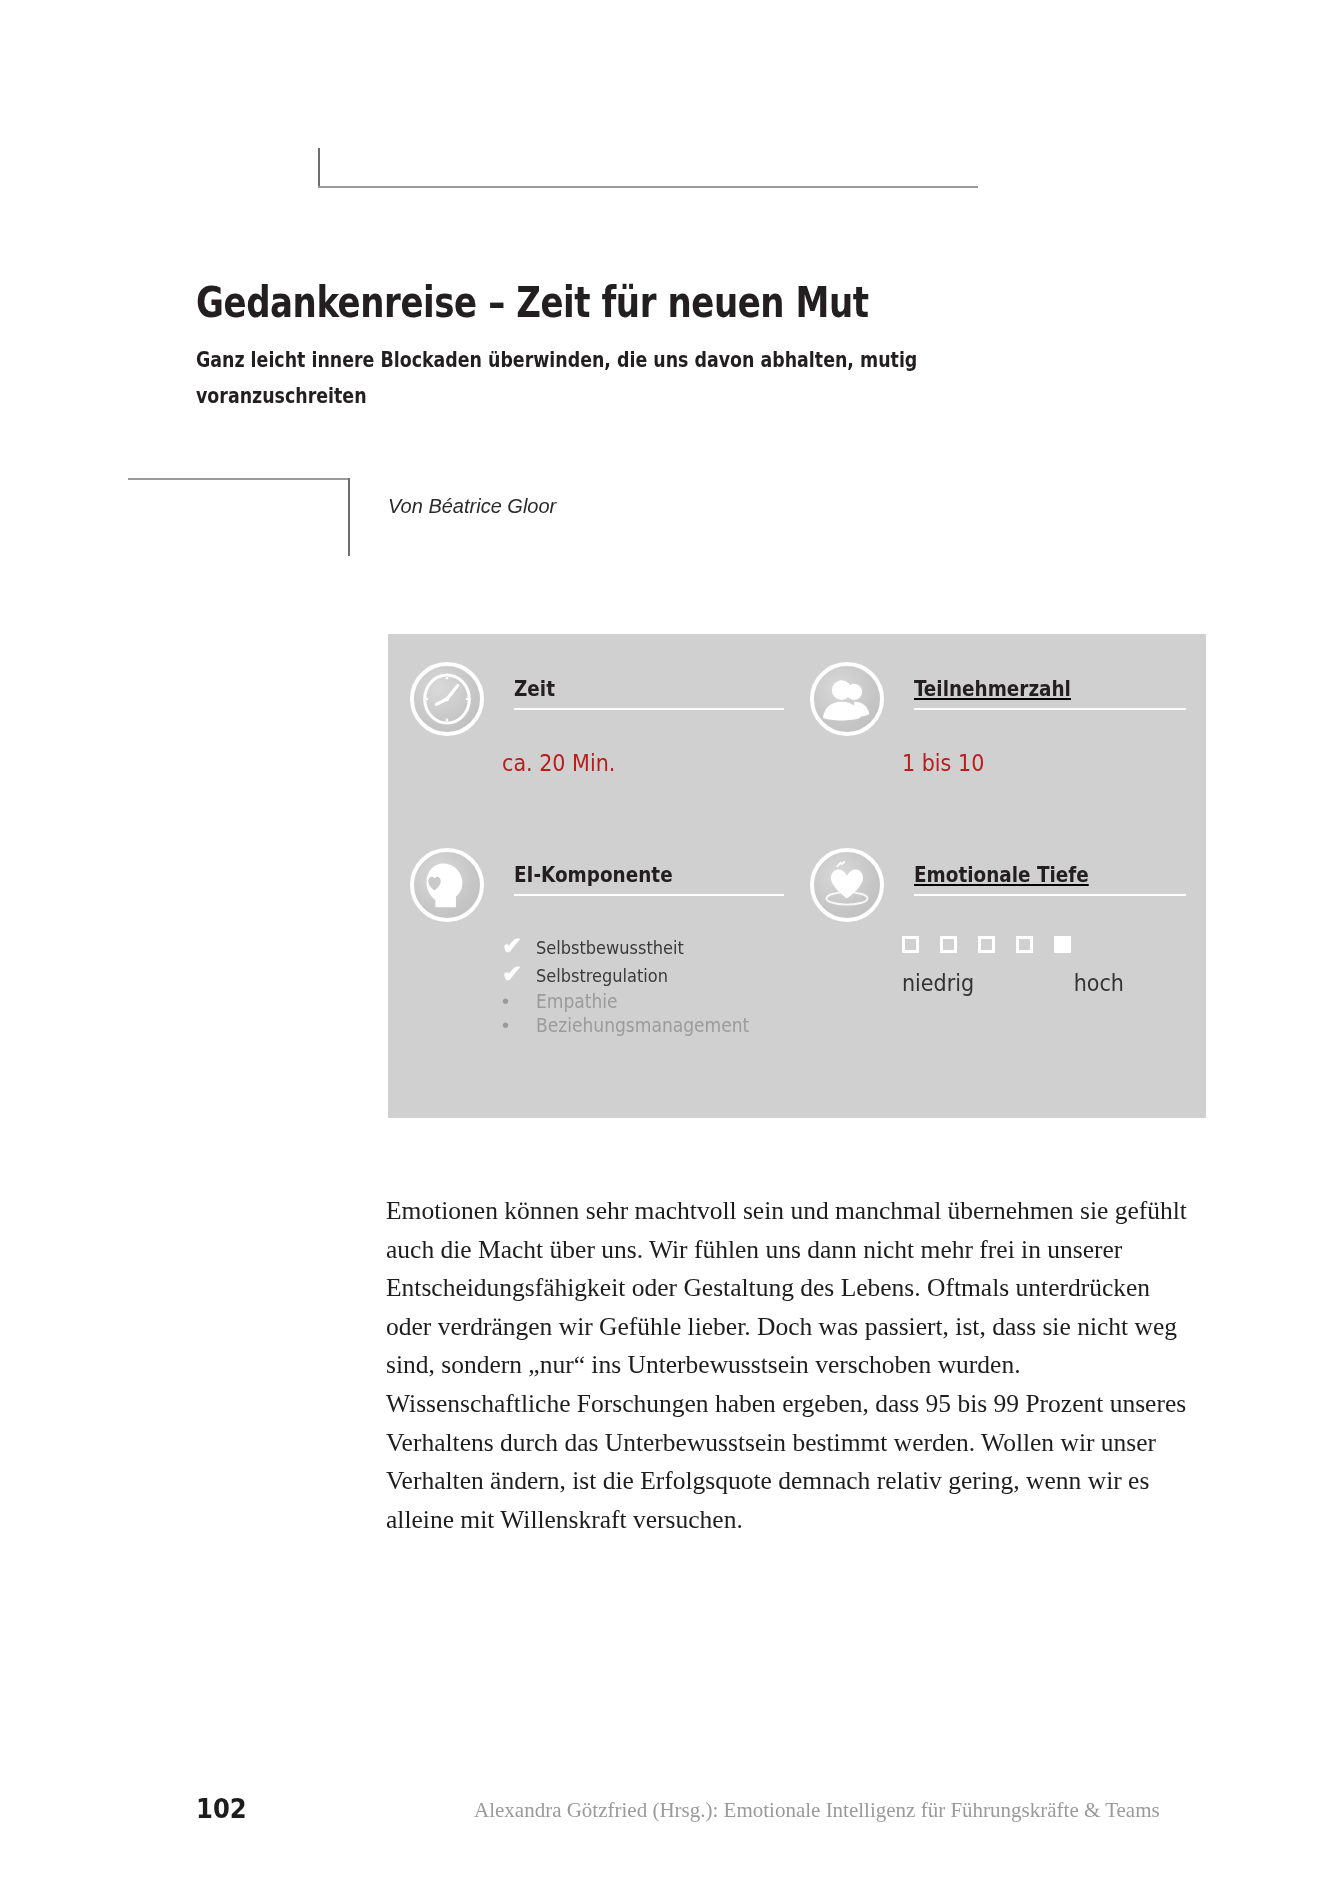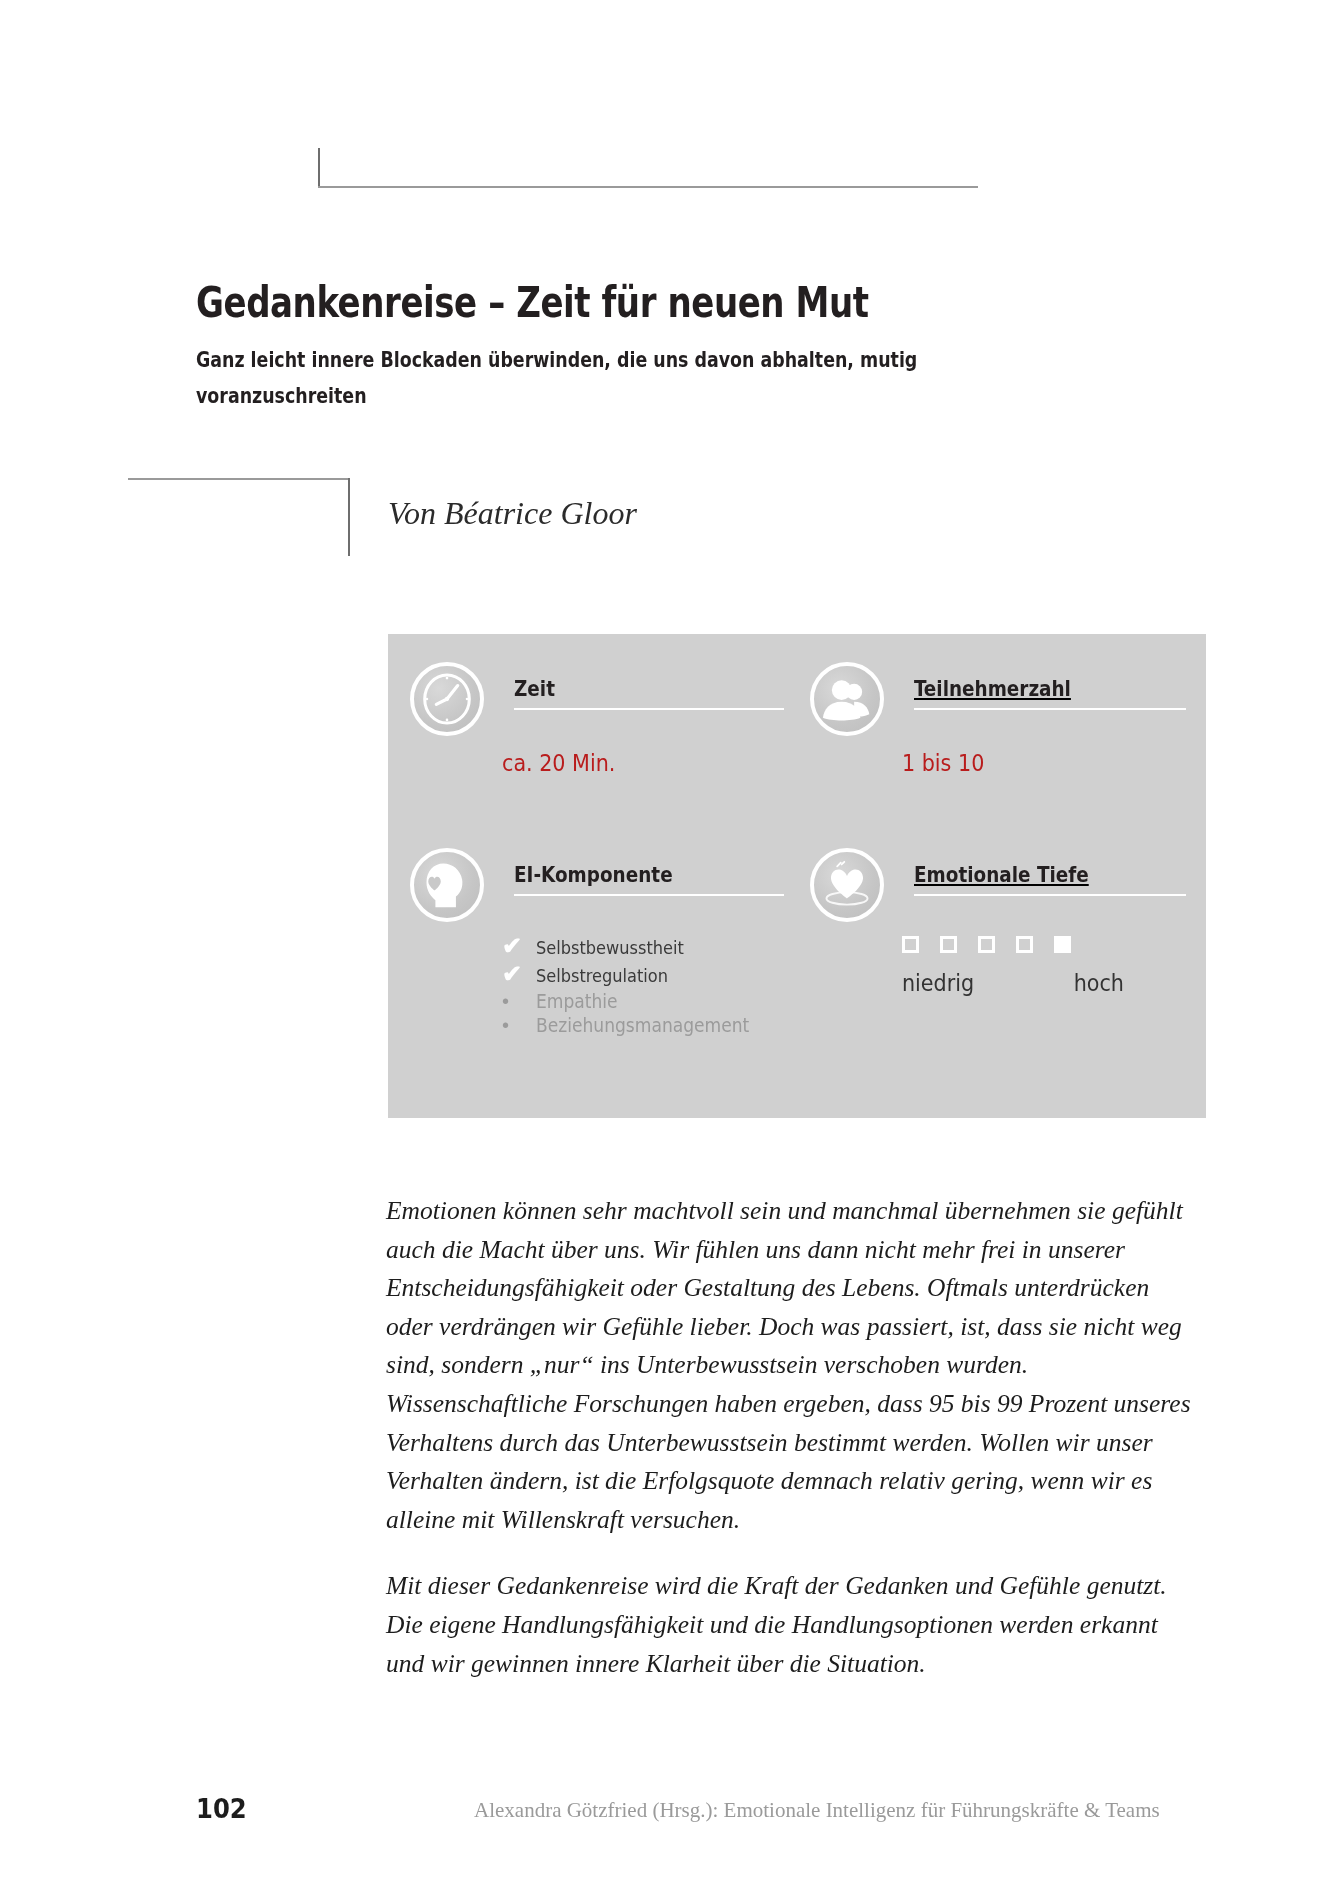--- a/index.html
+++ b/index.html
@@ -83,23 +83,23 @@
   #byline-rule .v {
     position: absolute;
     left: 220px; top: 0;
     width: 2px; height: 78px;
     background: #6e6e6e;
   }
   #byline {
     position: absolute;
     left: 388px;
     top: 495px;
-    font-family: Liberation Serif, serif;
+    font-family: Liberation Sans, sans-serif;
     font-style: italic;
-    font-size: 32px;
+    font-size: 20px;
     color: #2b2b2b;
   }
 
   
   #infobox {
     position: absolute;
     left: 388px;
     top: 634px;
     width: 818px;
     height: 484px;
@@ -245,21 +245,21 @@
     position: absolute;
     left: 386px;
     top: 1192px;
     width: 812px;
     font-family: "Liberation Serif", "DejaVu Serif", serif;
     font-size: 25.5px;
     line-height: 38.6px;
     color: #1d1d1d;
     text-align: left;
   }
-  #body-copy p { margin: 0 0 28px 0; font-style: italic; }
+  #body-copy p { margin: 0 0 28px 0; }
   #body-copy p:last-child { margin-bottom: 0; }
 
   
   #page-number {
     position: absolute;
     left: 196px;
     top: 1793px;
     font-family: "DejaVu Sans Condensed", "Liberation Sans Narrow", "Liberation Sans", sans-serif;
     font-weight: bold;
     font-size: 27px;
@@ -383,17 +383,16 @@
       </div>
     <div class="scale-labels">
       <span>niedrig</span>
       <span>hoch</span>
     </div>
   </div>
 </div>
 
 <div id="body-copy">
     <p>Emotionen können sehr machtvoll sein und manchmal übernehmen sie gefühlt auch die Macht über uns. Wir fühlen uns dann nicht mehr frei in unserer Entscheidungsfähigkeit oder Gestaltung des Lebens. Oftmals unterdrücken oder verdrängen wir Gefühle lieber. Doch was passiert, ist, dass sie nicht weg sind, sondern „nur“ ins Unterbewusstsein verschoben wurden. Wissenschaftliche Forschungen haben ergeben, dass 95 bis 99 Prozent unseres Verhaltens durch das Unterbewusstsein bestimmt werden.  Wollen wir unser Verhalten ändern, ist die Erfolgsquote demnach relativ gering, wenn wir es alleine mit Willenskraft versuchen.</p>
-    <p>Mit dieser Gedankenreise wird die Kraft der Gedanken und Gefühle genutzt. Die eigene Handlungsfähigkeit und die Handlungsoptionen werden erkannt und wir gewinnen innere Klarheit über die Situation.</p>
   </div>
 
 <div id="page-number">102</div>
 <div id="footer-attribution">Alexandra Götzfried (Hrsg.): Emotionale Intelligenz für Führungskräfte &amp; Teams</div>
 
 </body></html>

